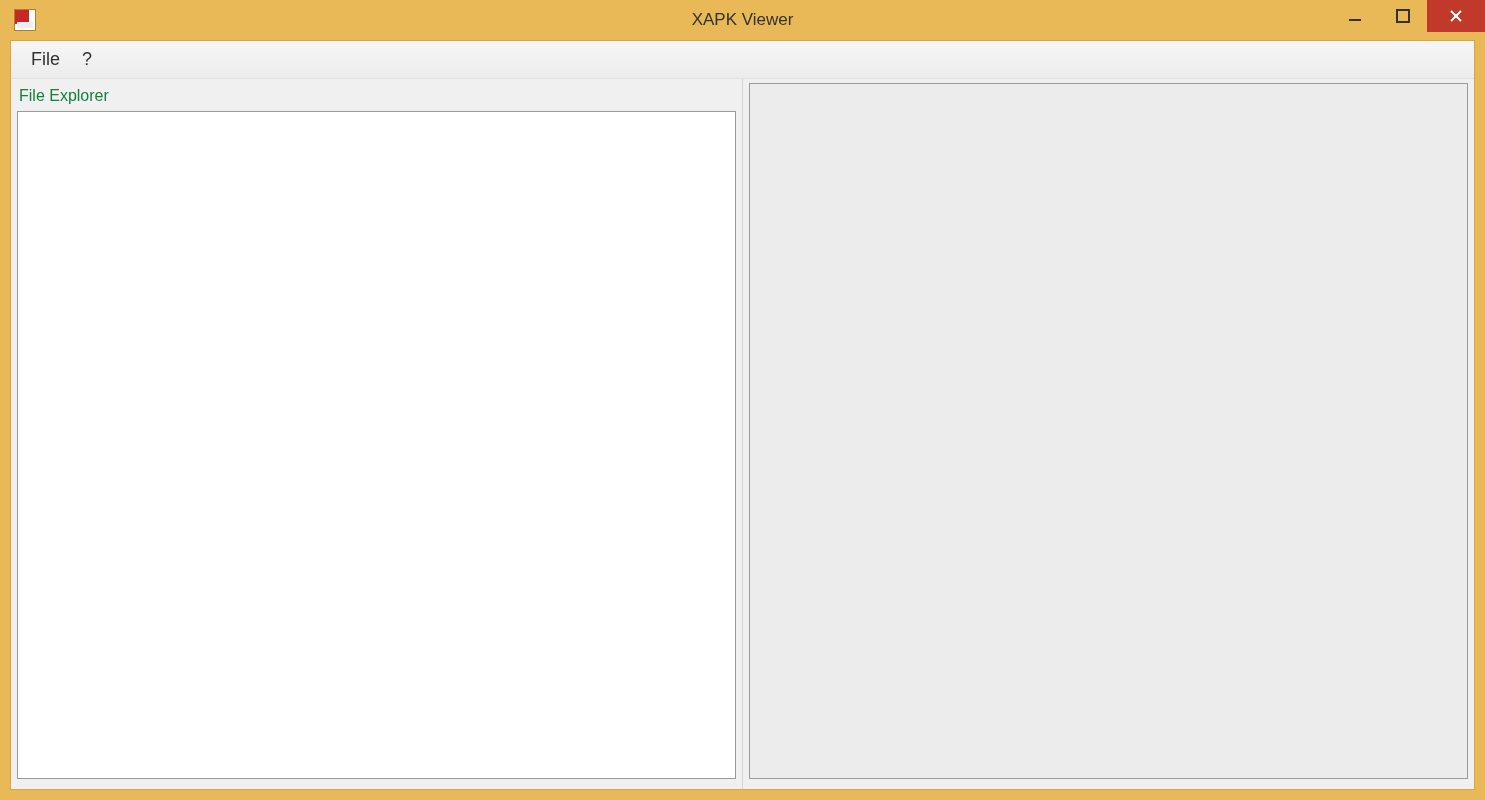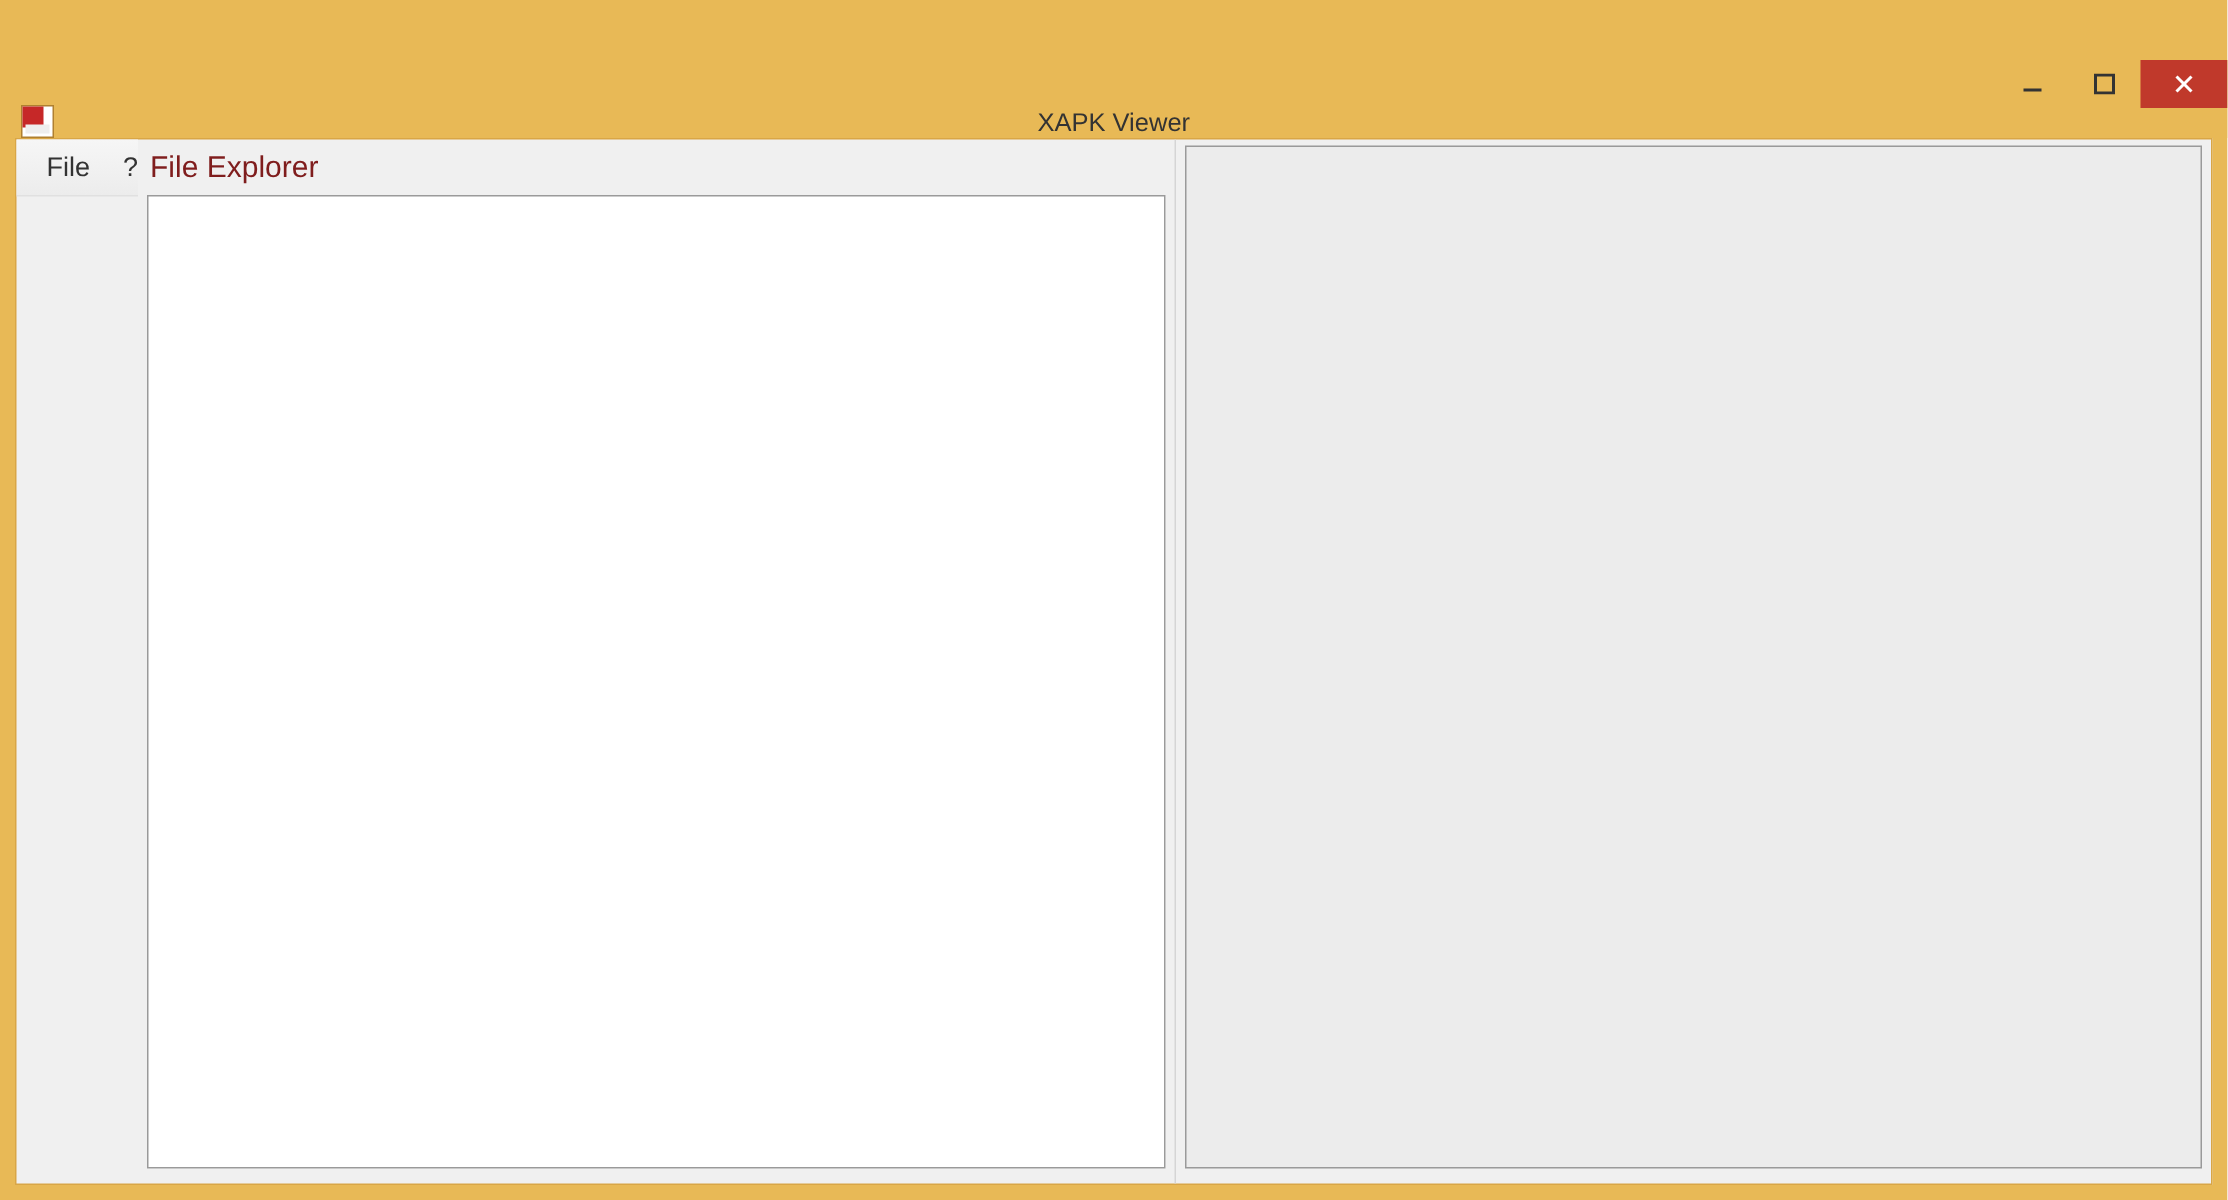--- a/index.html
+++ b/index.html
@@ -7,26 +7,25 @@
     
     .window-frame {
       width: 1485px;
       height: 800px;
       background: #e8b956;
       display: flex;
       flex-direction: column;
     }
     
     .titlebar {
-      height: 52px;
+      height: 40px;
       background: #e8b956;
       display: flex;
-      align-items: flex-end;
+      align-items: center;
       position: relative;
-      margin-top: 40px;
     }
     
     .app-icon {
       width: 22px;
       height: 22px;
       margin-left: 14px;
       margin-right: 8px;
       background: #ffffff;
       border: 1px solid #b08030;
       position: relative;
@@ -77,21 +76,21 @@
       width: 58px;
     }
     .win-btn svg { display:block; }
     
     .client-area {
       flex: 1;
       margin: 0 10px 10px 10px;
       background: #f0f0f0;
       border: 1px solid #d9a646;
       display: flex;
-      flex-direction: row;
+      flex-direction: column;
       min-height: 0;
     }
     
     .menubar {
       height: 38px;
       padding-left: 20px;
       display: flex;
       align-items: center;
       gap: 22px;
       background: linear-gradient(#f6f6f6, #ececec);
@@ -108,22 +107,22 @@
     }
     
     .panel {
       flex: 1;
       display: flex;
       flex-direction: column;
       min-width: 0;
       padding: 4px 6px 10px 6px;
     }
     .panel-heading {
-      font-size: 20px;
-      color: #7f1d1d;
+      font-size: 16px;
+      color: #15803d;
       padding: 4px 2px 6px 2px;
     }
     .panel-box {
       flex: 1;
       border: 1px solid #9a9a9a;
       min-height: 0;
     }
     .panel.left .panel-box { background: #ffffff; }
     .panel.right .panel-box { background: #ececec; }
     .panel.right { border-left: 1px solid #d5d5d5; }

